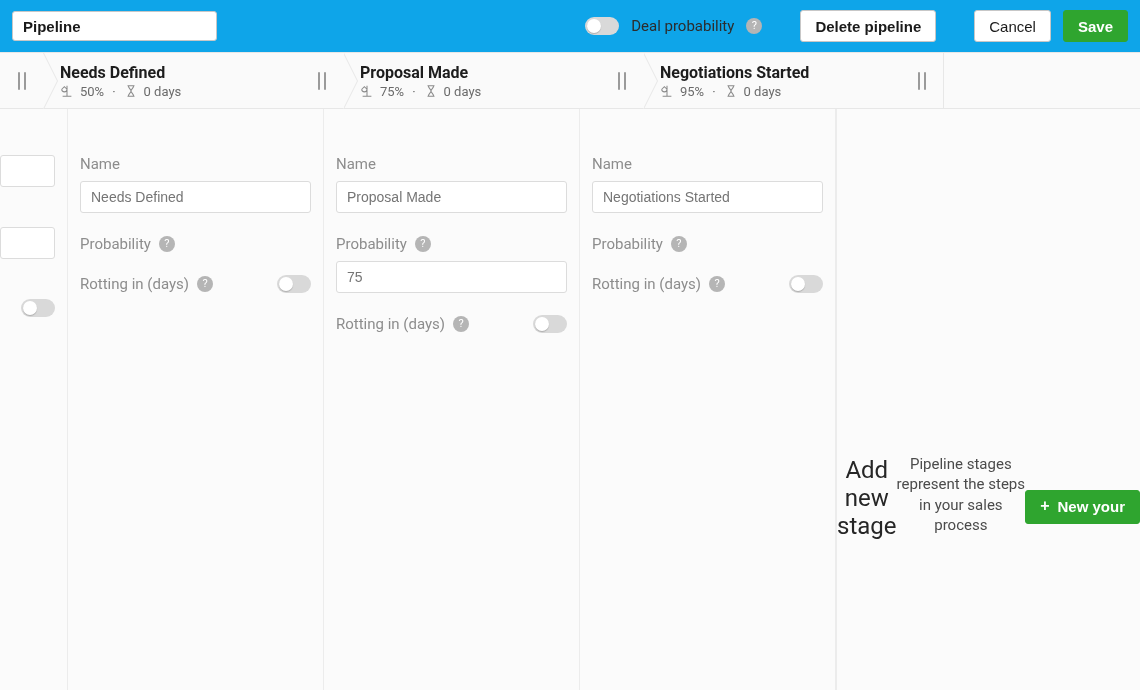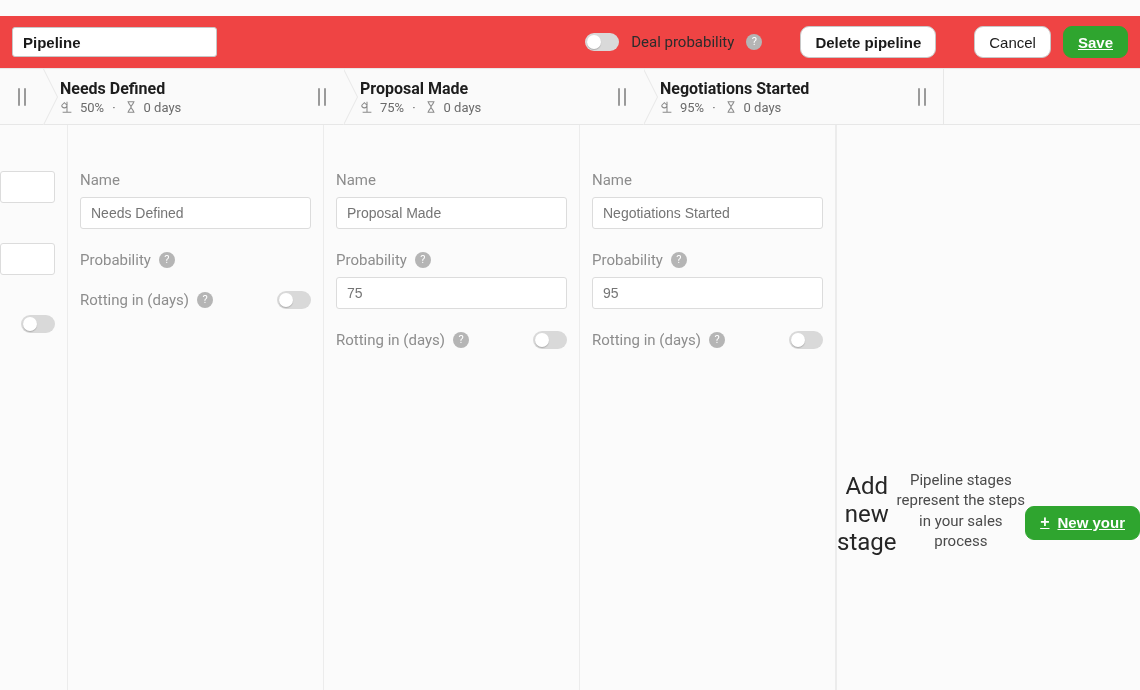--- a/index.html
+++ b/index.html
@@ -8,26 +8,25 @@
     width: 1140px; height: 690px;
     font-family: -apple-system, BlinkMacSystemFont, "Segoe UI", Roboto, "Helvetica Neue", Arial, sans-serif;
     color: #26292C;
     background: #fbfbfb;
     overflow: hidden;
   }
 
   
   .topbar {
     height: 52px;
-    background: #ef4444;
+    background: #0ea5e9;
     display: flex;
     align-items: center;
     padding: 0 12px;
     gap: 12px;
-    margin-top: 16px;
   }
   .pipeline-name {
     width: 205px; height: 30px;
     border: 1px solid #c7c7c7;
     border-radius: 3px;
     background: #fff;
     padding: 0 10px;
     font-size: 15px;
     font-weight: 600;
     color: #1a1a1a;
@@ -54,33 +53,33 @@
     border-radius: 50%;
     background: #b5b5b5;
     color: #fff;
     font-size: 11px; line-height: 16px;
     text-align: center;
     display: inline-block;
     flex-shrink: 0;
   }
   .btn {
     height: 32px;
-    border-radius: 9px;
+    border-radius: 3px;
     font-size: 15px;
     padding: 0 14px;
     display: inline-flex;
     align-items: center;
     justify-content: center;
     cursor: pointer;
     border: 1px solid transparent;
     white-space: nowrap;
   }
   .btn-outline { background: #fff; border-color: #c7c7c7; color: #1a1a1a; font-weight: 600; }
   .btn-plain   { background: #fff; border-color: #c7c7c7; color: #1a1a1a; }
-  .btn-green   { background: #2fa52f; color: #fff; font-weight: 600; border-color: #2fa52f; text-decoration: underline; }
+  .btn-green   { background: #2fa52f; color: #fff; font-weight: 600; border-color: #2fa52f; }
   .btn-green .plus { font-size: 16px; margin-right: 8px; margin-top:-2px; }
 
   
   .stages-header {
     height: 57px;
     display: flex;
     background: #fafafa;
     border-top: 1px solid #e7e7e7;
     border-bottom: 1px solid #e7e7e7;
   }
@@ -364,21 +363,20 @@
   <div class="col">
     <div class="grp">
       <div class="label">Name</div>
       <input class="field" placeholder="Negotiations Started" style="">
     </div>
     <div class="grp">
       <div class="label">
         <span>Probability</span>
         <span class="help-icon">?</span>
       </div>
-      <input class="field" placeholder="95" style="">
     </div>
     <div class="row-toggle">
       <div class="label" style="margin:0">
         <span>Rotting in (days)</span>
         <span class="help-icon">?</span>
       </div>
       <div class="toggle">
           <div class="knob"></div>
         </div>
     </div>

